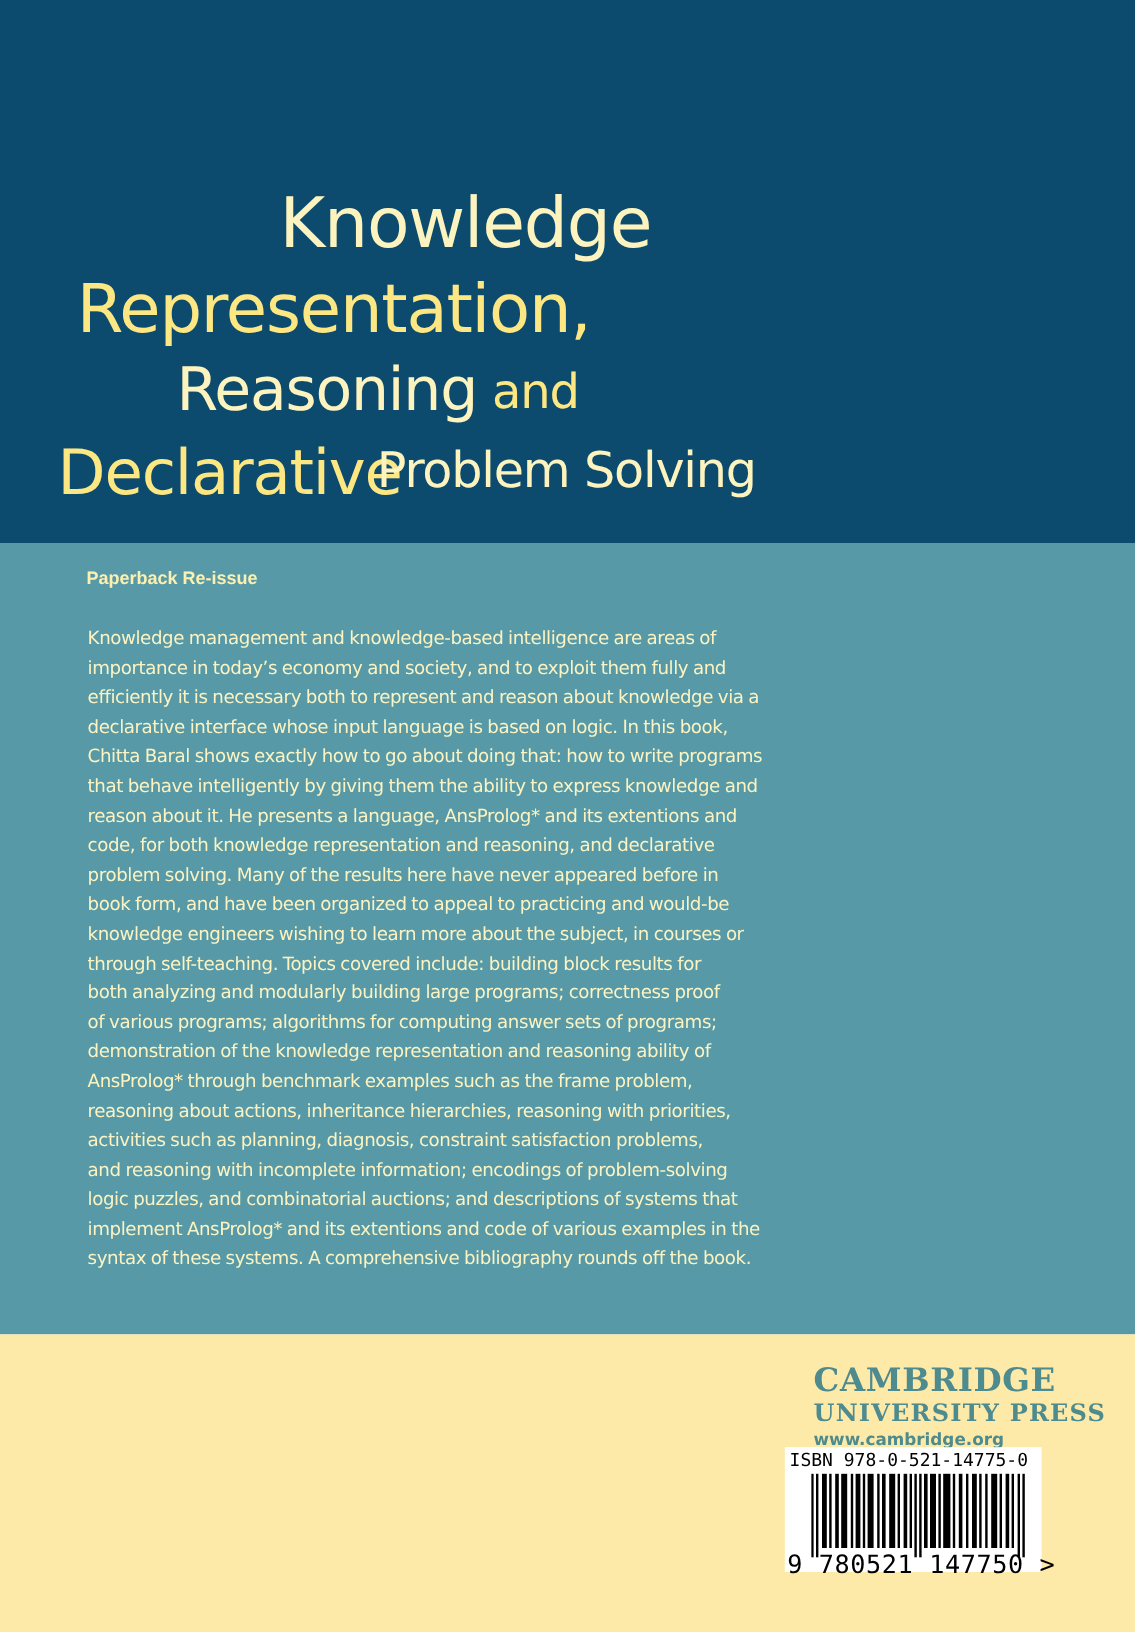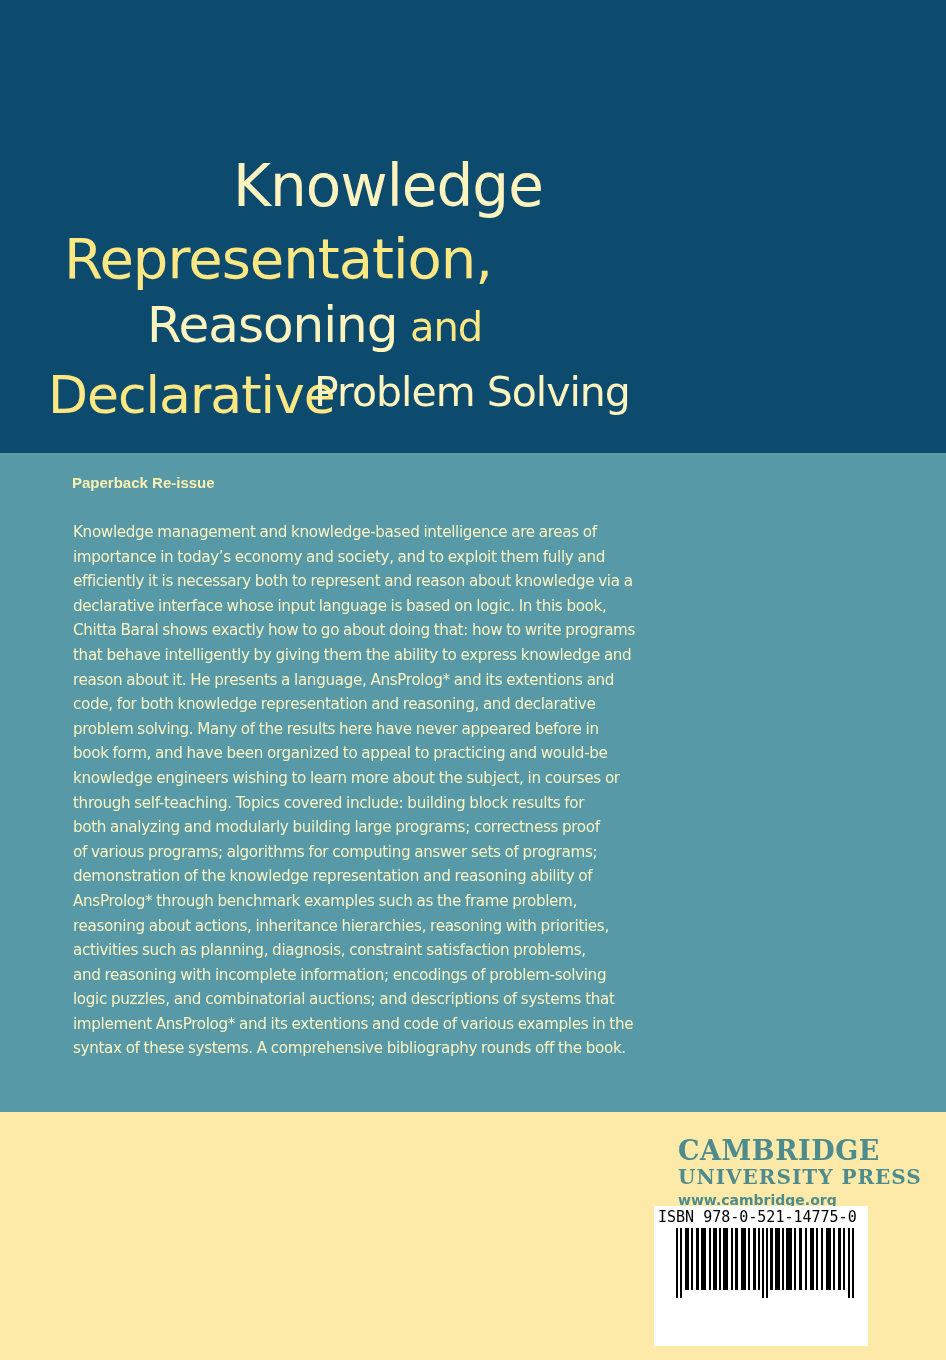--- a/index.html
+++ b/index.html
@@ -21,21 +21,21 @@
     font-family: "DejaVu Sans", sans-serif; font-size: 15.2px; line-height: 24.6px;
     color: #fbf3c2; letter-spacing: -0.35px; word-spacing: -0.5px;
   }
   .blurb .line { white-space: nowrap; display: block; }
 
   .publisher { position: absolute; left: 654px; top: 1136px; color: #4e8b8f; font-family: "DejaVu Serif", serif; margin-left: 24px; }
   .pub-name { font-size: 27px; font-weight: bold; letter-spacing: 0.5px; line-height: 30px; }
   .pub-sub { font-size: 20px; font-weight: bold; letter-spacing: 1px; line-height: 22px; }
   .pub-url { font-family: "DejaVu Sans", sans-serif; font-size: 14px; font-weight: bold; color: #4e8b8f; margin-top: 4px; }
 
-  .barcode-box { position: absolute; left: 654px; top: 1206px; width: 214px; height: 140px; background: #ffffff; }
+  .barcode-box { position: absolute; left: 654px; top: 1206px; width: 214px; height: 104px; background: #ffffff; }
   .isbn-text { position: absolute; left: 4px; top: 2px; font-family: "DejaVu Sans Mono", monospace; font-size: 15px; color: #000; white-space: nowrap; }
   .bars { position: absolute; left: 22px; top: 22px; width: 180px; height: 70px; }
   .ean-text { position: absolute; left: 2px; top: 86px; font-family: "DejaVu Sans Mono", monospace; font-size: 21px; color: #000; white-space: nowrap; letter-spacing: 0.5px; }
 </style>
 </head>
 <body>
 
 <div class="band-yellow">
   <div class="title-line t-strong" style="left:233px; top:152px; font-size:58px;">Knowledge</div>
   <div class="title-line t-faint" style="left:64px; top:226px; font-size:56px;">Representation,</div>
@@ -112,13 +112,14 @@
       <rect x="140" y="0" width="2" height="62"></rect>
         <rect x="145" y="0" width="2" height="62"></rect>
       <rect x="150" y="0" width="5" height="62"></rect>
         <rect x="157" y="0" width="2" height="62"></rect>
       <rect x="162" y="0" width="3" height="62"></rect>
         <rect x="167" y="0" width="2" height="62"></rect>
       <rect x="172" y="0" width="2" height="70"></rect>
         <rect x="176" y="0" width="2" height="70"></rect>
     </g>
   </svg>
+  <div class="ean-text">9 780521 147750 &gt;</div>
 </div>
 
 </body></html>

